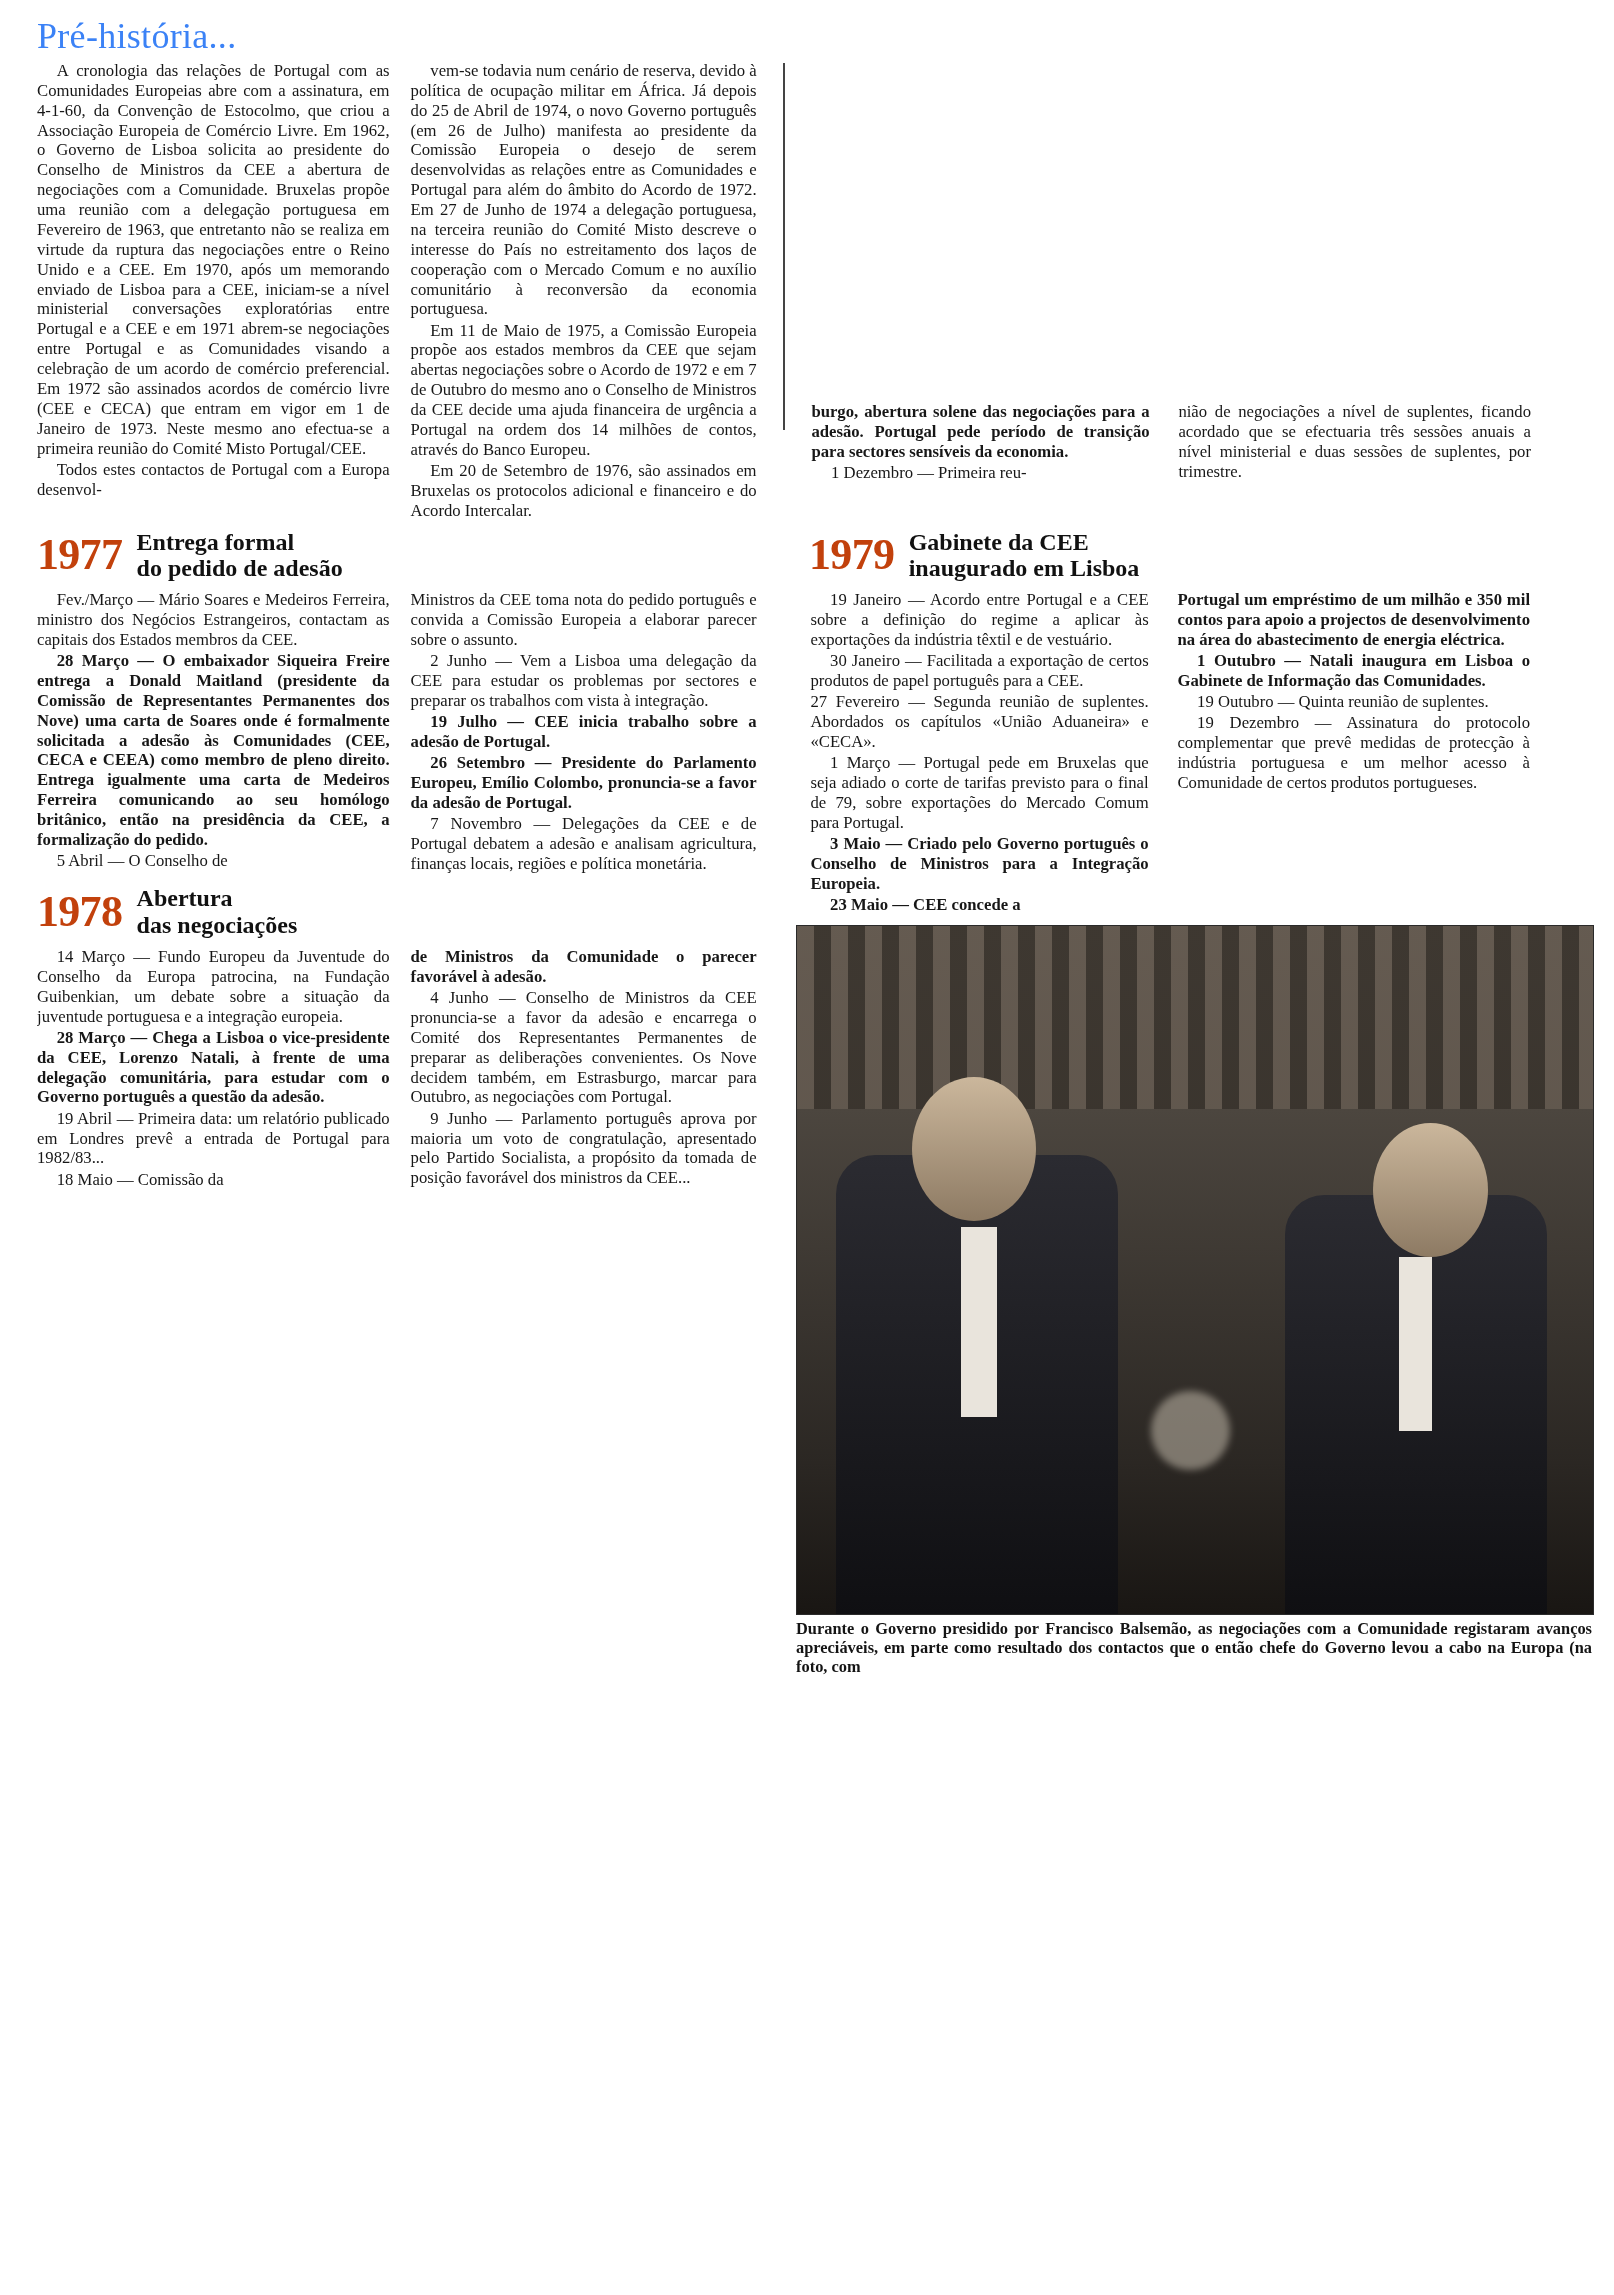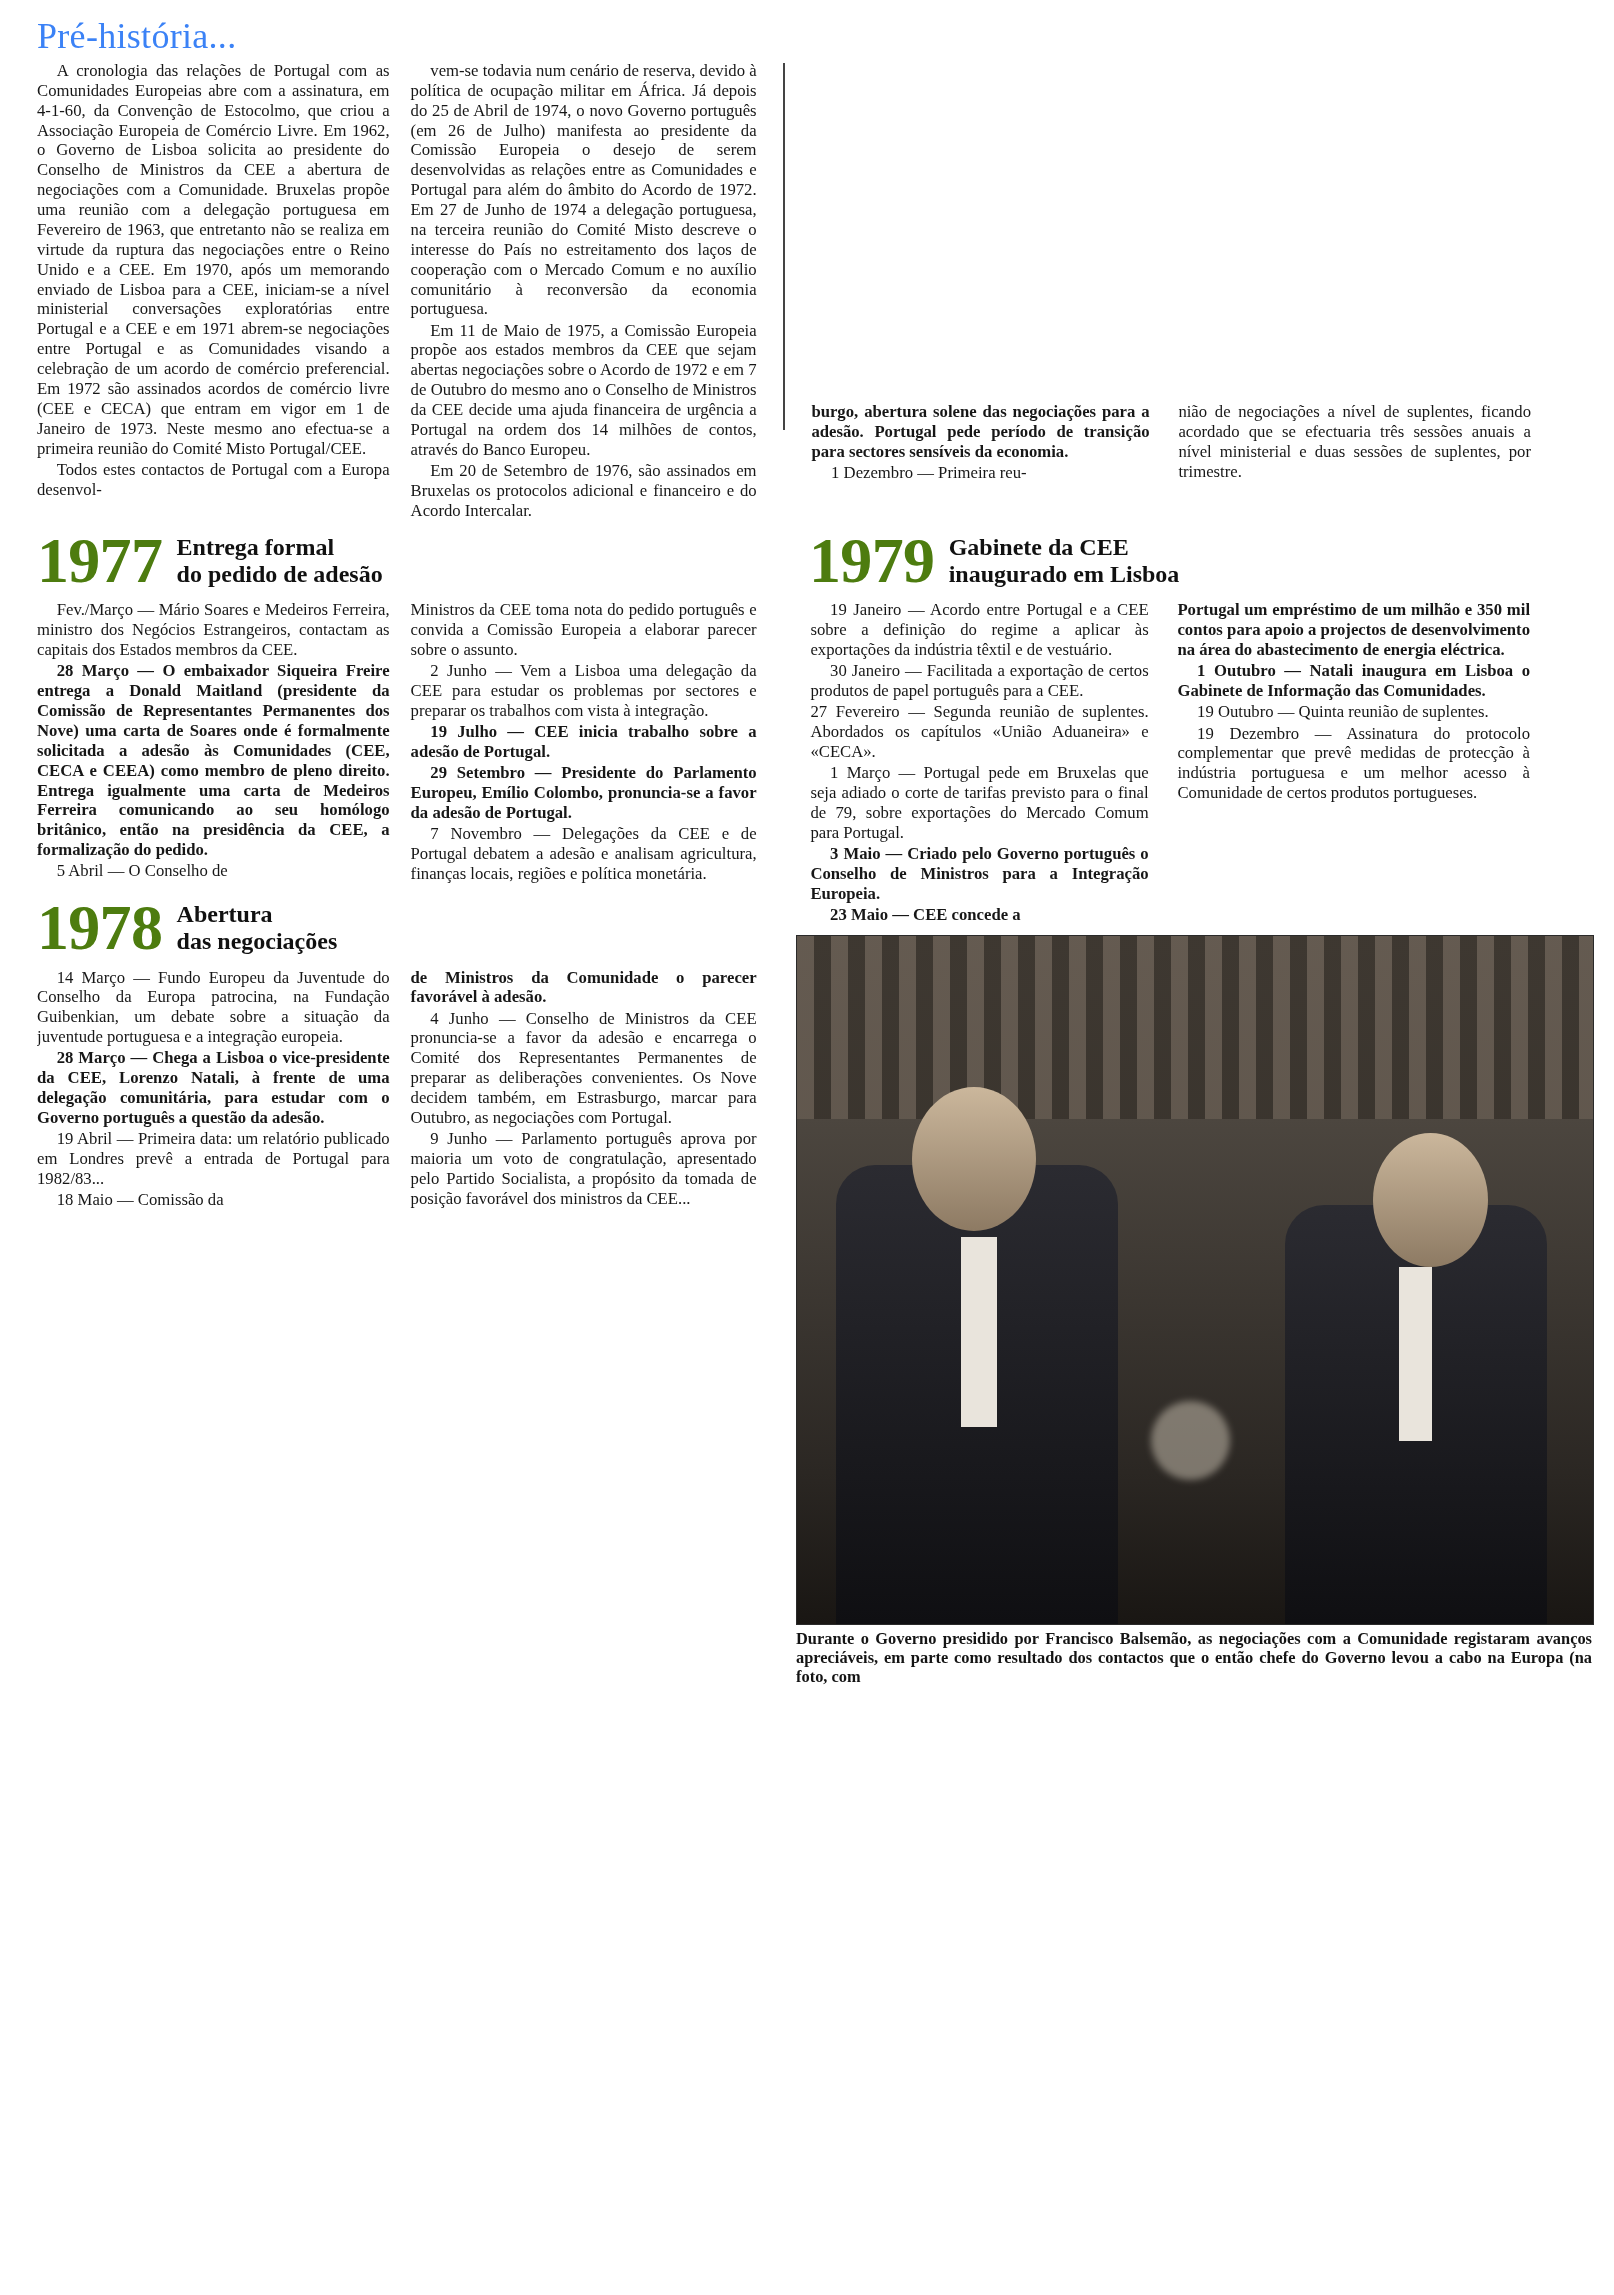--- a/index.html
+++ b/index.html
@@ -63,26 +63,26 @@
   }
 
   
   .year-block {
     display: flex;
     align-items: center;
     gap: 14.4px;
     margin: 10.5px 0 7.9px 0;
   }
   .year-num {
-    font-size: 64px;
+    font-size: 44px;
     font-weight: bold;
     font-family: "Liberation Serif", serif;
     letter-spacing: -0.7px;
     line-height: 1;
-    color: #4d7c0f;
+    color: #c2410c;
   }
   .year-title {
     font-size: 24px;
     font-weight: bold;
     line-height: 1.12;
     color: #111;
   }
 
   
   .top-area {
@@ -220,21 +220,21 @@
       <div class="twocol-inner">
         <div class="col c1">
           <p>Fev./Março — Mário Soares e Medeiros Ferreira, ministro dos Negócios Estrangeiros, contactam as capitais dos Estados membros da CEE.</p>
           <p class="b">28 Março — O embaixador Siqueira Freire entrega a Donald Maitland (presidente da Comissão de Representantes Permanentes dos Nove) uma carta de Soares onde é formalmente solicitada a adesão às Comunidades (CEE, CECA e CEEA) como membro de pleno direito. Entrega igualmente uma carta de Medeiros Ferreira comunicando ao seu homólogo britânico, então na presidência da CEE, a formalização do pedido.</p>
           <p>5 Abril — O Conselho de</p>
         </div>
         <div class="col c2">
           <p class="noind">Ministros da CEE toma nota do pedido português e convida a Comissão Europeia a elaborar parecer sobre o assunto.</p>
           <p>2 Junho — Vem a Lisboa uma delegação da CEE para estudar os problemas por sectores e preparar os trabalhos com vista à integração.</p>
           <p class="b">19 Julho — CEE inicia trabalho sobre a adesão de Portugal.</p>
-          <p class="b">29 Setembro — Presidente do Parlamento Europeu, Emílio Colombo, pronuncia-se a favor da adesão de Portugal.</p>
+          <p class="b">26 Setembro — Presidente do Parlamento Europeu, Emílio Colombo, pronuncia-se a favor da adesão de Portugal.</p>
           <p>7 Novembro — Delegações da CEE e de Portugal debatem a adesão e analisam agricultura, finanças locais, regiões e política monetária.</p>
         </div>
       </div>
 
       <div class="year-block">
         <div class="year-num">1978</div>
         <div class="year-title">
           <div>Abertura</div>
           <div>das negociações</div>
         </div>

